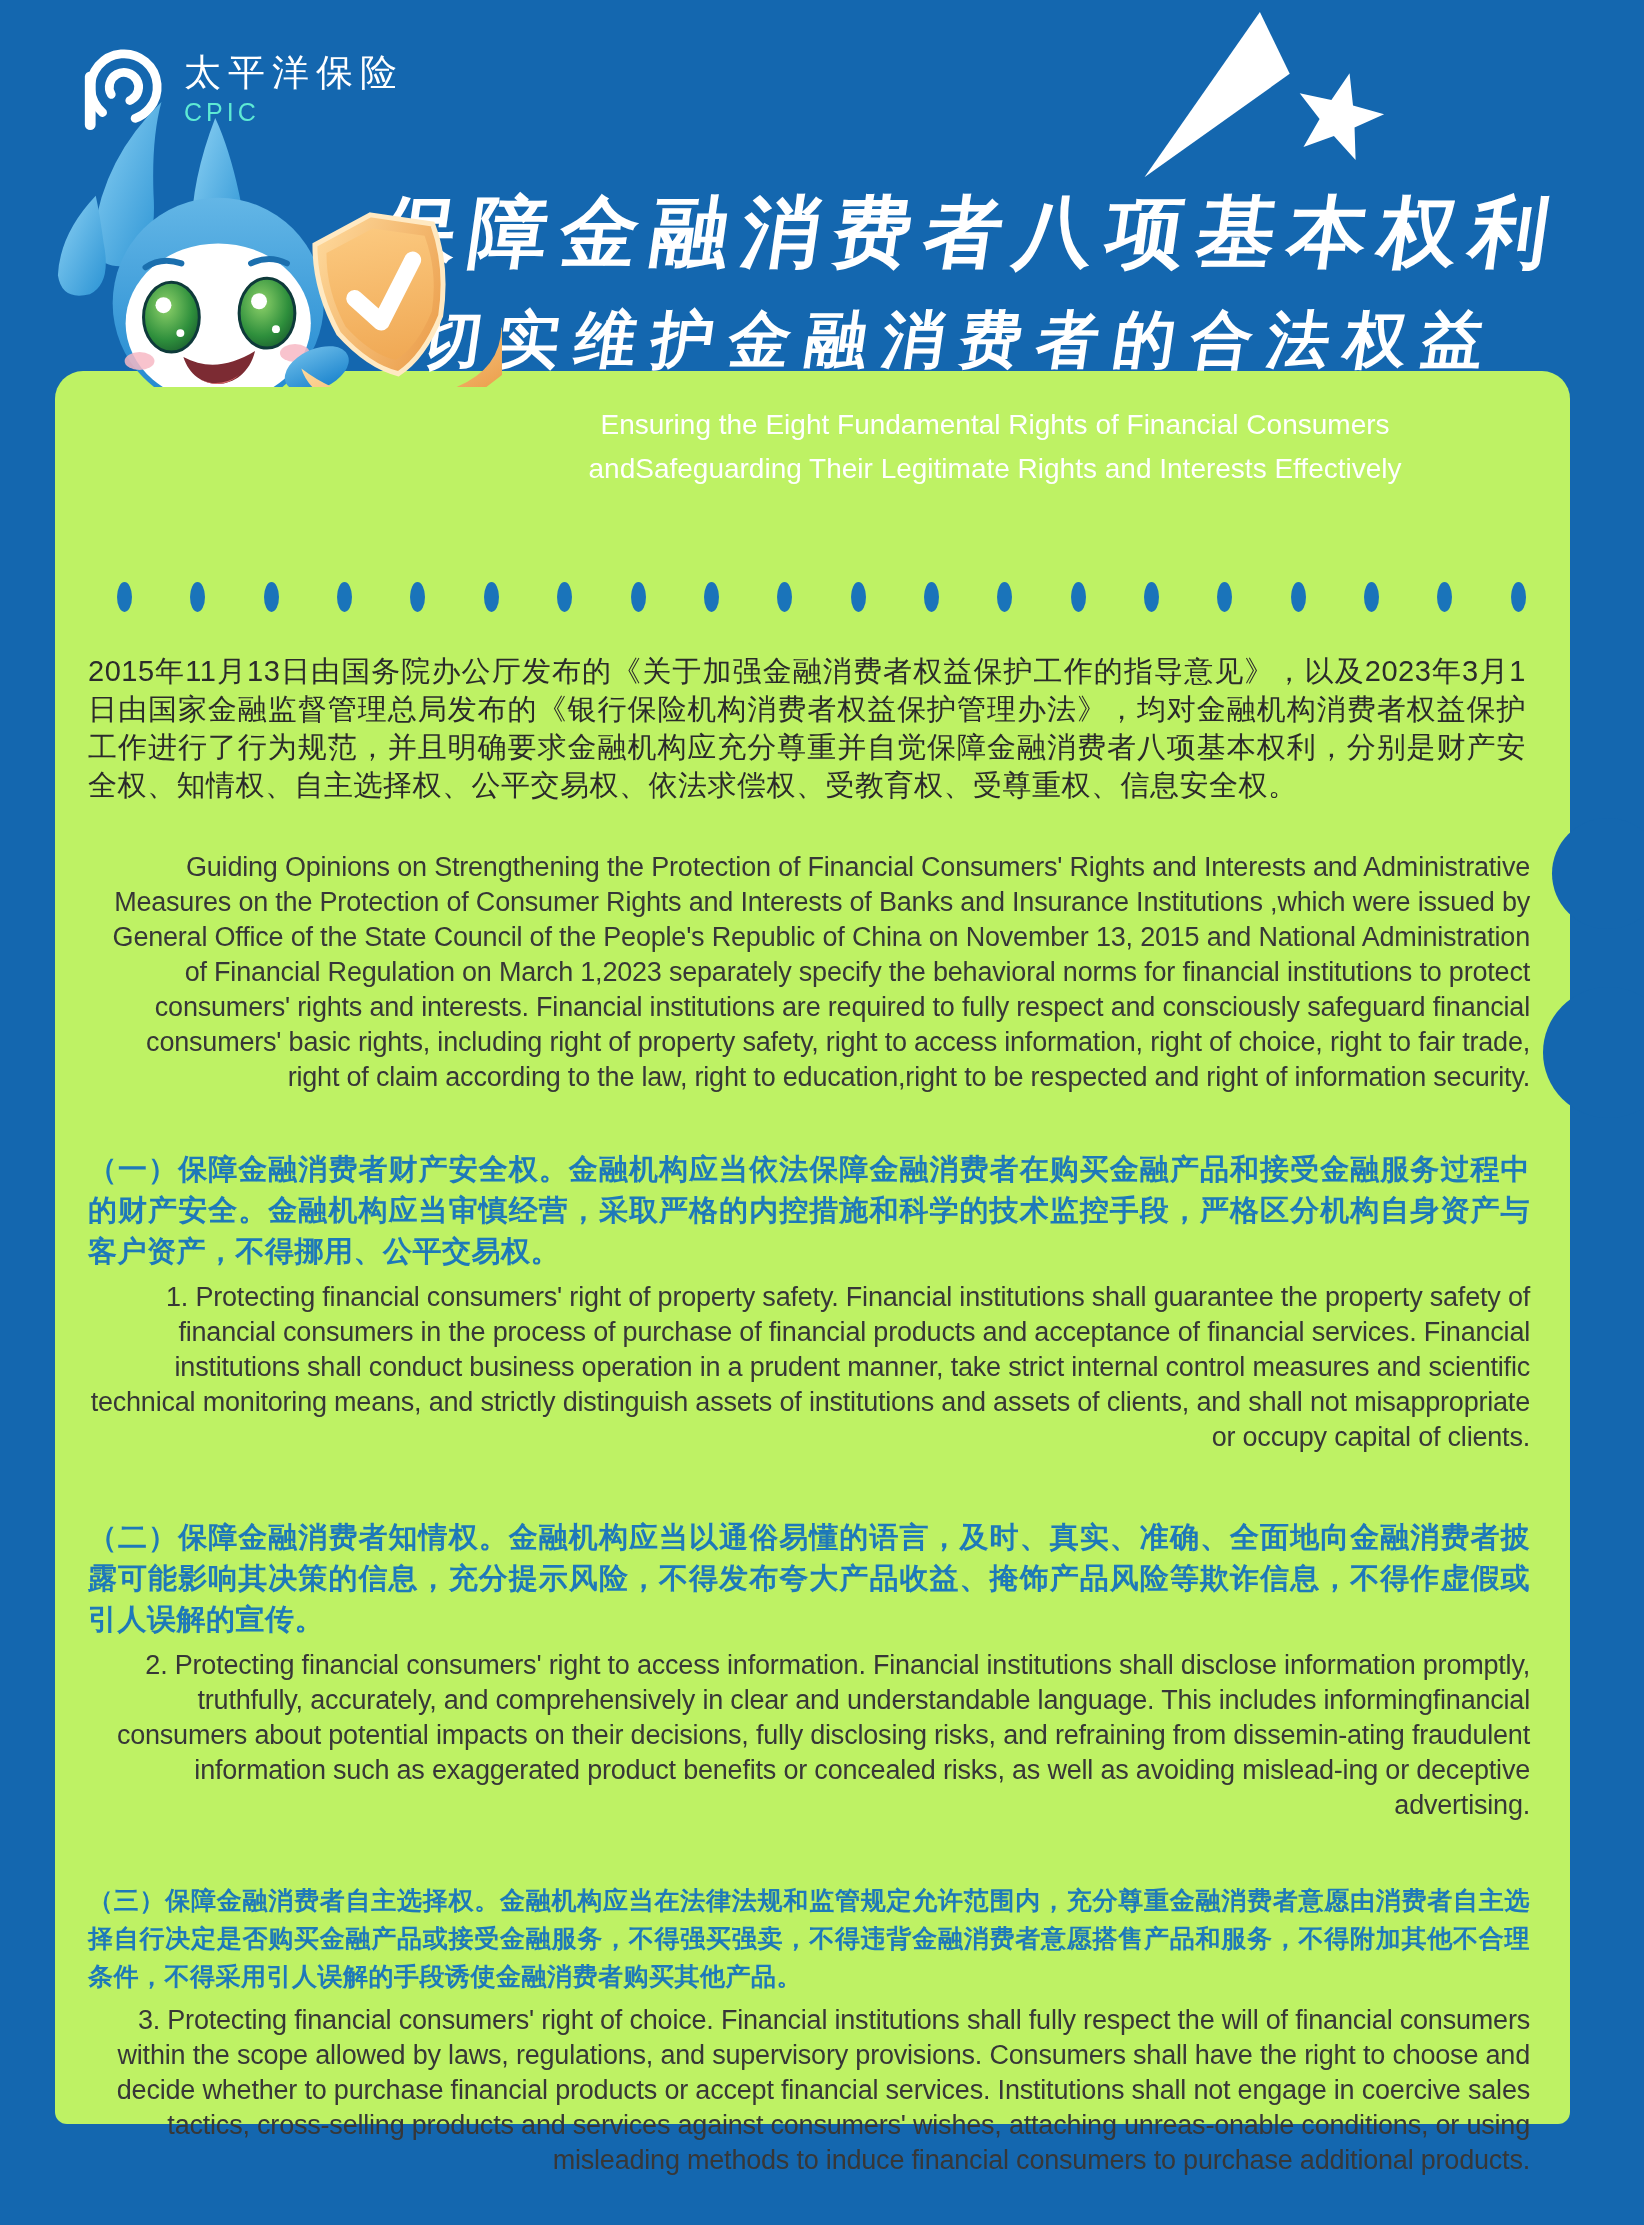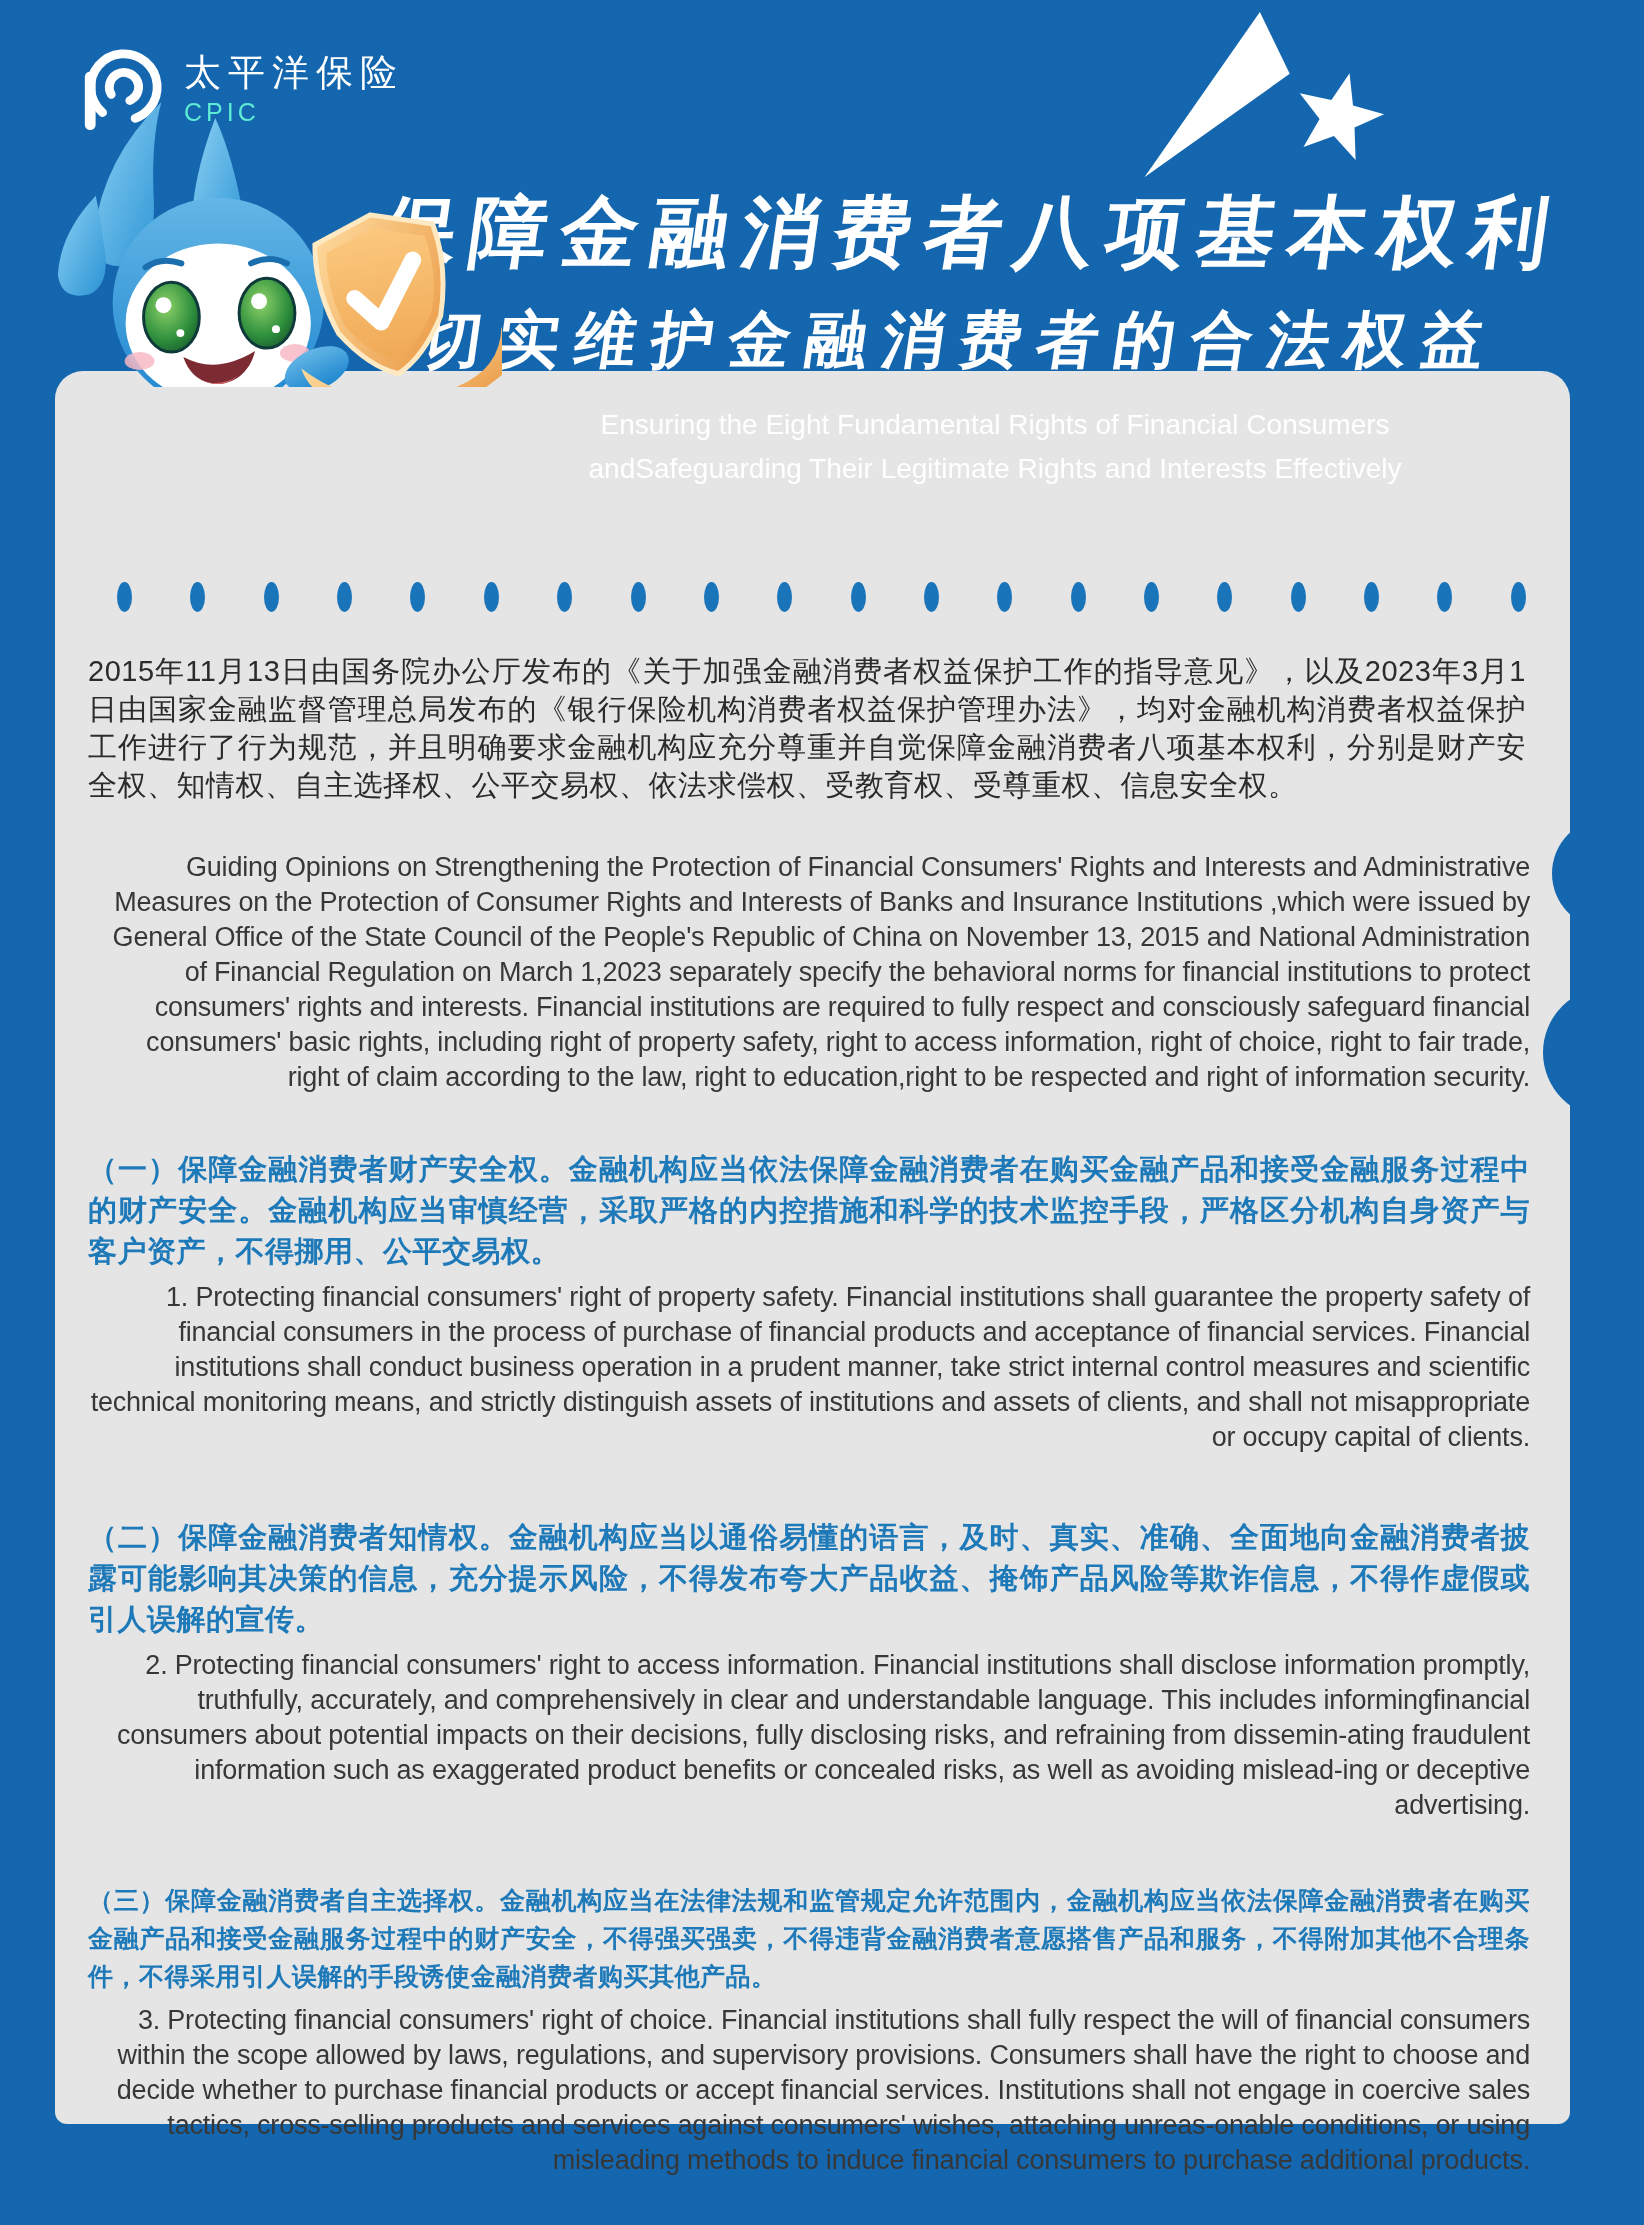--- a/index.html
+++ b/index.html
@@ -27,21 +27,21 @@
     letter-spacing:15px;transform:skewX(-8deg);white-space:nowrap;z-index:3;
   }
   .subtitle{
     position:absolute;left:398px;top:403px;width:1194px;
     text-align:center;color:#ffffff;font-size:28px;font-weight:500;
     line-height:44px;z-index:3;
   }
   
   .card{
     position:absolute;left:55px;top:371px;width:1515px;height:1753px;
-    background:#e5e5e5;border-radius:28px 28px 12px 12px;z-index:2;
+    background:#bef264;border-radius:28px 28px 12px 12px;z-index:2;
   }
   .scallop{position:absolute;background:#1467af;border-radius:50%;z-index:4;}
   .scallop.s1{left:1552px;top:818px;width:111px;height:111px;}
   .scallop.s2{left:1543px;top:987px;width:131px;height:131px;}
   
   .dots-row{
     margin:211px 44px 0 62px;display:flex;justify-content:space-between;align-items:center;
   }
   .dot{width:15px;height:30px;border-radius:50%;background:#1a74ba;display:inline-block;}
   .para{white-space:pre-line;text-align:justify;}
@@ -182,19 +182,19 @@
 
   <p class="para intro-cn">2015年11月13日由国务院办公厅发布的《关于加强金融消费者权益保护工作的指导意见》，以及2023年3月1日由国家金融监督管理总局发布的《银行保险机构消费者权益保护管理办法》，均对金融机构消费者权益保护工作进行了行为规范，并且明确要求金融机构应充分尊重并自觉保障金融消费者八项基本权利，分别是财产安全权、知情权、自主选择权、公平交易权、依法求偿权、受教育权、受尊重权、信息安全权。</p>
   <p class="para intro-en">Guiding Opinions on Strengthening the Protection of Financial Consumers' Rights and Interests and Administrative Measures on the Protection of Consumer Rights and Interests of Banks and Insurance Institutions ,which were issued by General Office of the State Council of the People's Republic of China on November 13, 2015 and National Administration of Financial Regulation on March 1,2023 separately specify the behavioral norms for financial institutions to protect consumers' rights and interests. Financial institutions are required to fully respect and consciously safeguard financial consumers' basic rights, including right of property safety, right to access information, right of choice, right to fair trade, right of claim according to the law, right to education,right to be respected and right of information security.</p>
 
   <p class="para section-cn">（一）保障金融消费者财产安全权。金融机构应当依法保障金融消费者在购买金融产品和接受金融服务过程中的财产安全。金融机构应当审慎经营，采取严格的内控措施和科学的技术监控手段，严格区分机构自身资产与客户资产，不得挪用、公平交易权。</p>
   <p class="para section-en">1. Protecting financial consumers' right of property safety. Financial institutions shall guarantee the property safety of financial consumers in the process of purchase of financial products and acceptance of financial services. Financial institutions shall conduct business operation in a prudent manner, take strict internal control measures and scientific technical monitoring means, and strictly distinguish assets of institutions and assets of clients, and shall not misappropriate or occupy capital of clients.</p>
 
   <p class="para section-cn sec2">（二）保障金融消费者知情权。金融机构应当以通俗易懂的语言，及时、真实、准确、全面地向金融消费者披露可能影响其决策的信息，充分提示风险，不得发布夸大产品收益、掩饰产品风险等欺诈信息，不得作虚假或引人误解的宣传。</p>
   <p class="para section-en">2. Protecting financial consumers' right to access information. Financial institutions shall disclose information promptly, truthfully, accurately, and comprehensively in clear and understandable language. This includes informingfinancial consumers about potential impacts on their decisions, fully disclosing risks, and refraining from dissemin-ating fraudulent information such as exaggerated product benefits or concealed risks, as well as avoiding mislead-ing or deceptive advertising.</p>
 
-  <p class="para section-cn small sec3">（三）保障金融消费者自主选择权。金融机构应当在法律法规和监管规定允许范围内，金融机构应当依法保障金融消费者在购买金融产品和接受金融服务过程中的财产安全，不得强买强卖，不得违背金融消费者意愿搭售产品和服务，不得附加其他不合理条件，不得采用引人误解的手段诱使金融消费者购买其他产品。</p>
+  <p class="para section-cn small sec3">（三）保障金融消费者自主选择权。金融机构应当在法律法规和监管规定允许范围内，充分尊重金融消费者意愿由消费者自主选择自行决定是否购买金融产品或接受金融服务，不得强买强卖，不得违背金融消费者意愿搭售产品和服务，不得附加其他不合理条件，不得采用引人误解的手段诱使金融消费者购买其他产品。</p>
   <p class="para section-en">3. Protecting financial consumers' right of choice. Financial institutions shall fully respect the will of financial consumers within the scope allowed by laws, regulations, and supervisory provisions. Consumers shall have the right to choose and decide whether to purchase financial products or accept financial services. Institutions shall not engage in coercive sales tactics, cross-selling products and services against consumers' wishes, attaching unreas-onable conditions, or using misleading methods to induce financial consumers to purchase additional products.</p>
 </div>
 
 <div class="scallop s1"></div>
 <div class="scallop s2"></div>
 
 
 </body></html>

